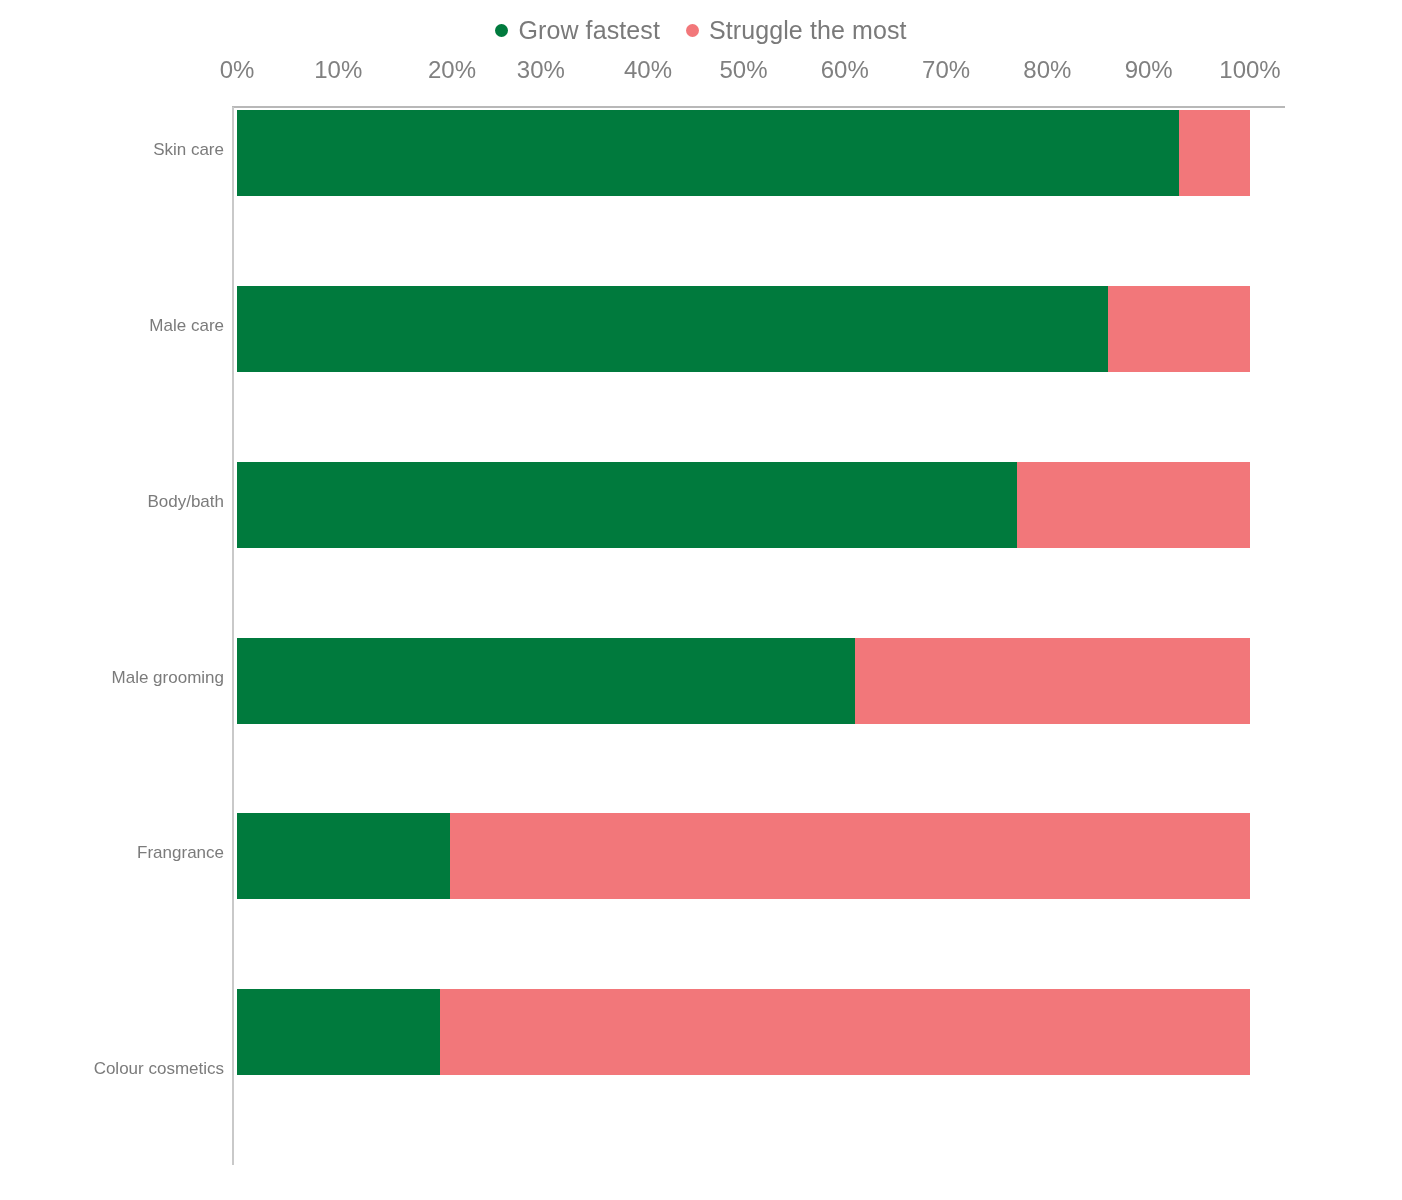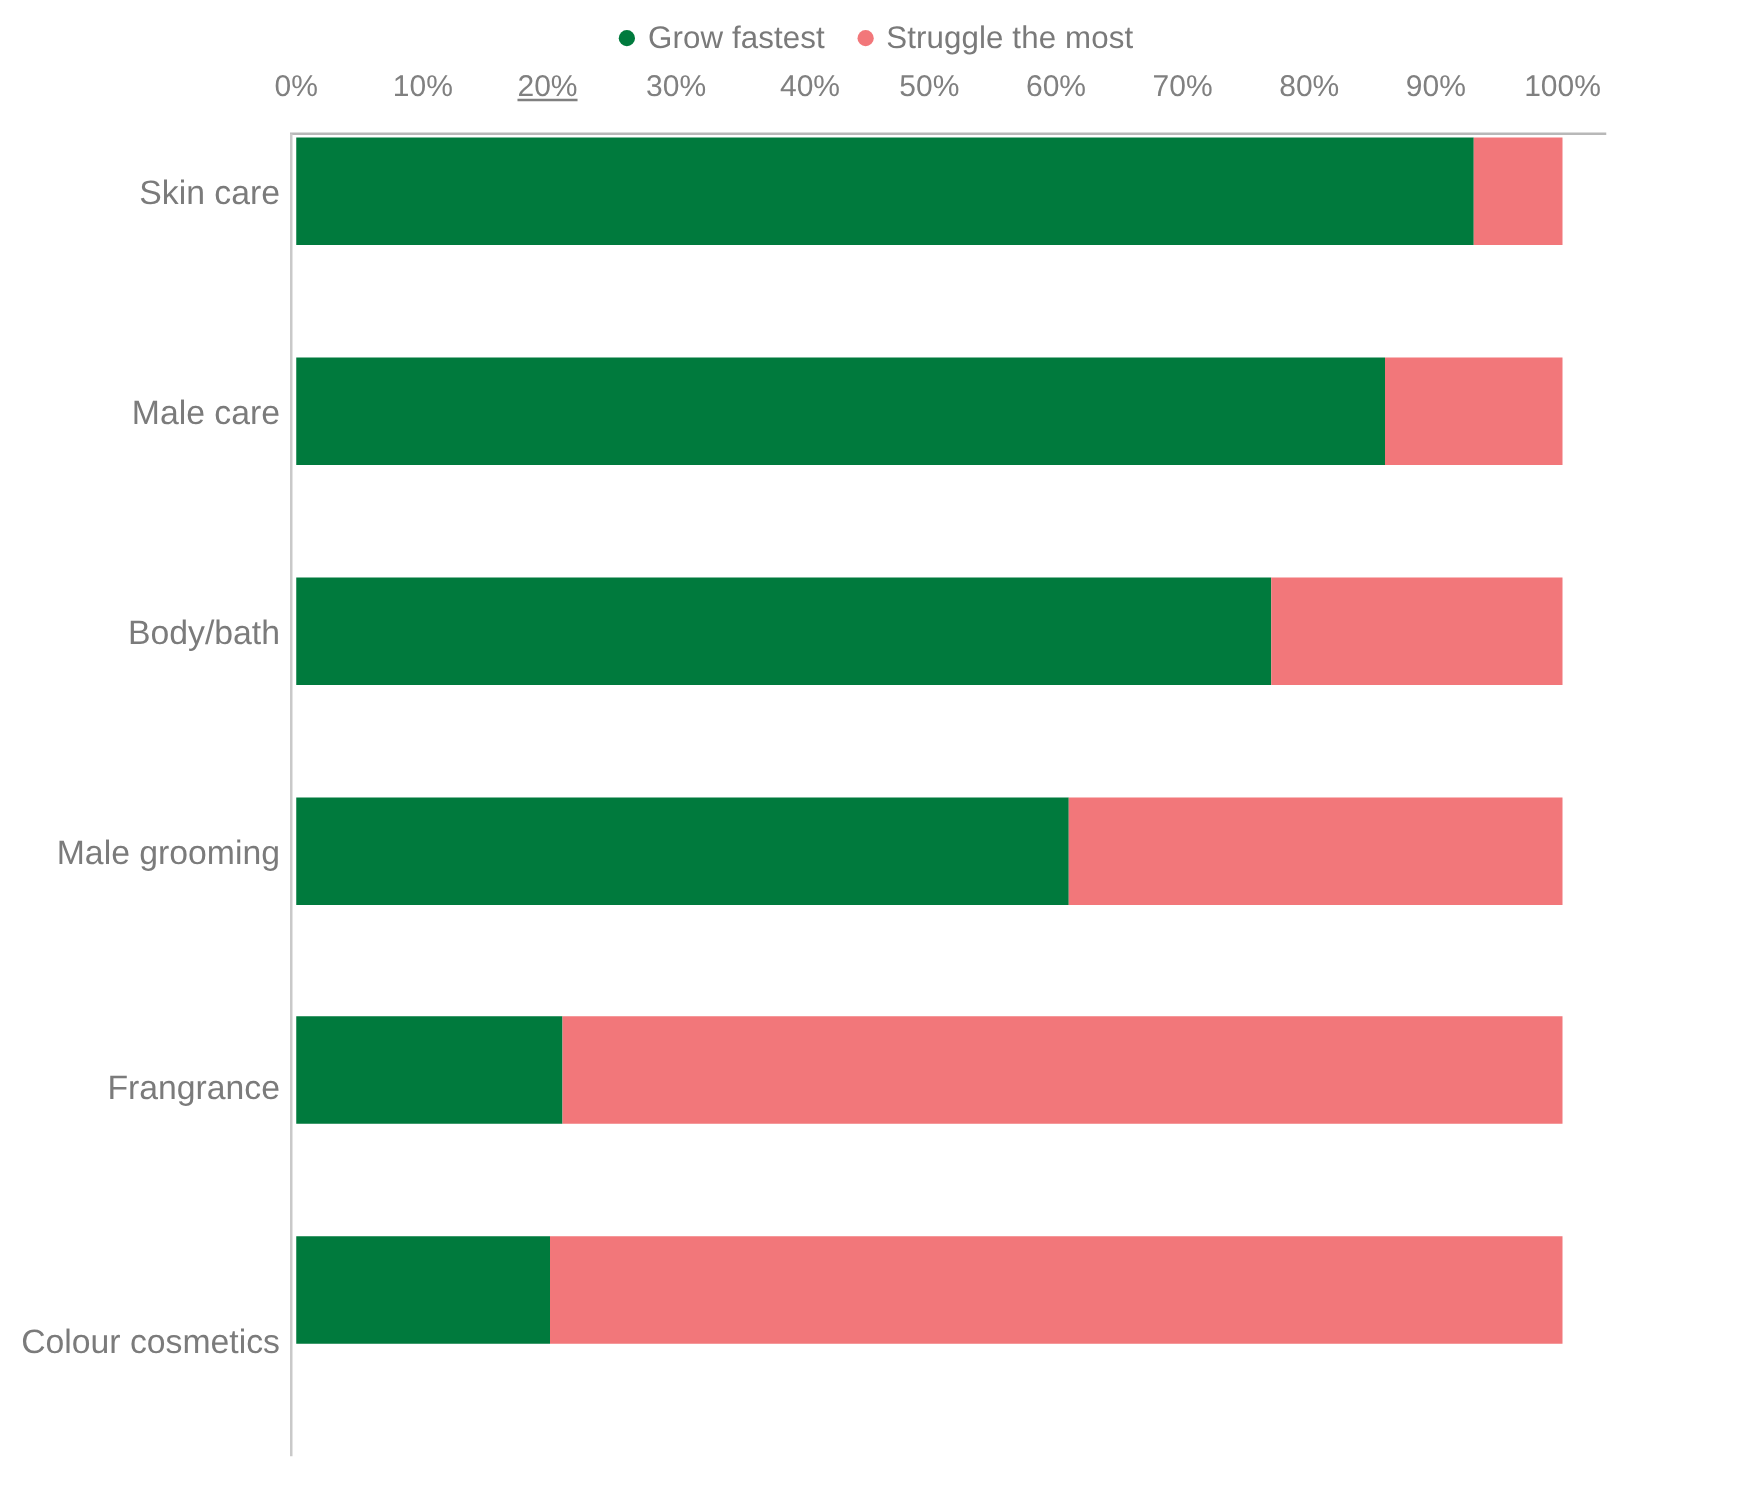--- a/index.html
+++ b/index.html
@@ -98,21 +98,21 @@
   }
   .bar-row {
     position: absolute;
     left: 0;
     width: 1402px;
   }
   .cat-label {
     position: absolute;
     right: 1178px;      
     text-align: right;
-    font-size: 27px;
+    font-size: 17px;
     color: #7b7b7b;
     line-height: 1;
     white-space: nowrap;
   }
   .bar-track {
     position: absolute;
     left: 237px;
     width: 1013px;
     height: 100%;
   }
@@ -134,21 +134,21 @@
     </div>
     <div class="legend-item">
       <span class="legend-dot" style="background:#f2777a"></span>
       <span class="legend-label">Struggle the most</span>
     </div>
   </div>
 
   <div class="x-axis-labels" id="x-axis-labels">
       <div class="x-tick-label" style="left: 237px;">0%</div>
       <div class="x-tick-label" style="left: 338.3px;">10%</div>
-      <div class="x-tick-label" style="left: 438px; text-decoration: underline;">20%</div>
+      <div class="x-tick-label" style="left: 452px;">20%</div>
       <div class="x-tick-label" style="left: 540.9px;">30%</div>
       <div class="x-tick-label" style="left: 648px;">40%</div>
       <div class="x-tick-label" style="left: 743.5px;">50%</div>
       <div class="x-tick-label" style="left: 844.8px;">60%</div>
       <div class="x-tick-label" style="left: 946.1px;">70%</div>
       <div class="x-tick-label" style="left: 1047.4px;">80%</div>
       <div class="x-tick-label" style="left: 1148.7px; text-align: center;">90%</div>
       <div class="x-tick-label" style="left: 1250px;">100%</div>
     </div>
 
@@ -178,21 +178,21 @@
         </div>
       </div>
       <div class="bar-row" style="top: 637.5px; height: 86px;">
         <div class="cat-label" style="top: 31px;">Male grooming</div>
         <div class="bar-track">
           <div class="seg" style="left: 0px; width: 617.93px; background: rgb(0, 122, 61);"></div>
           <div class="seg" style="left: 617.93px; width: 395.07px; background: rgb(242, 119, 122);"></div>
         </div>
       </div>
       <div class="bar-row" style="top: 813.333px; height: 86px;">
-        <div class="cat-label" style="top: 44px;">Frangrance</div>
+        <div class="cat-label" style="top: 31px;">Frangrance</div>
         <div class="bar-track">
           <div class="seg" style="left: 0px; width: 212.73px; background: rgb(0, 122, 61);"></div>
           <div class="seg" style="left: 212.73px; width: 800.27px; background: rgb(242, 119, 122);"></div>
         </div>
       </div>
       <div class="bar-row" style="top: 989.167px; height: 86px;">
         <div class="cat-label" style="top: 31px; margin-top: 40px;">Colour cosmetics</div>
         <div class="bar-track">
           <div class="seg" style="left: 0px; width: 202.6px; background: rgb(0, 122, 61);"></div>
           <div class="seg" style="left: 202.6px; width: 810.4px; background: rgb(242, 119, 122);"></div>

